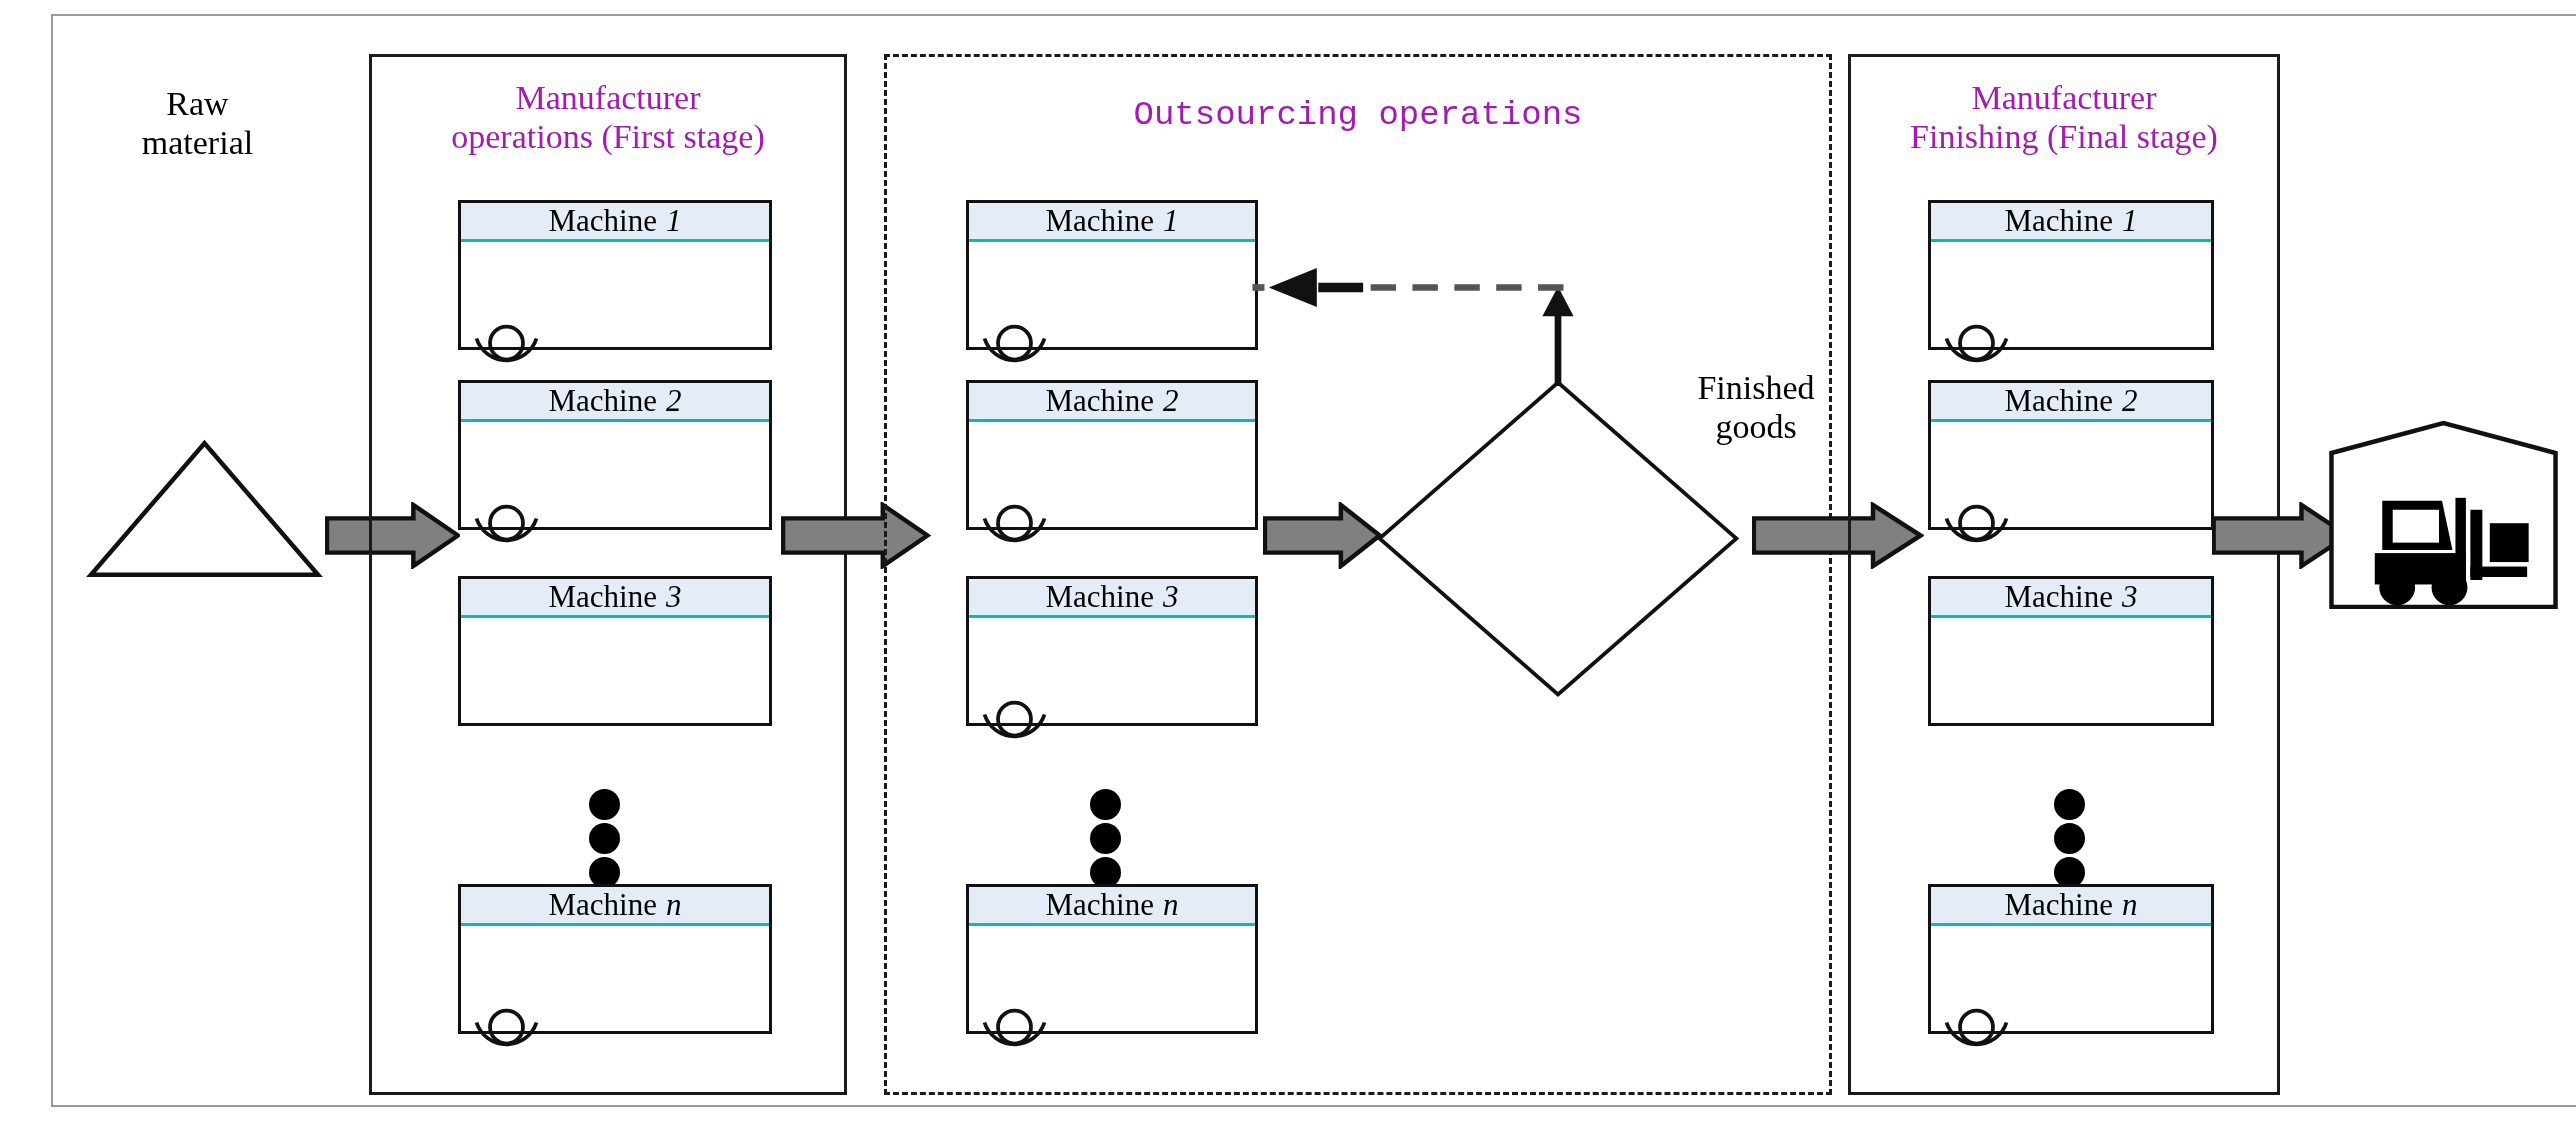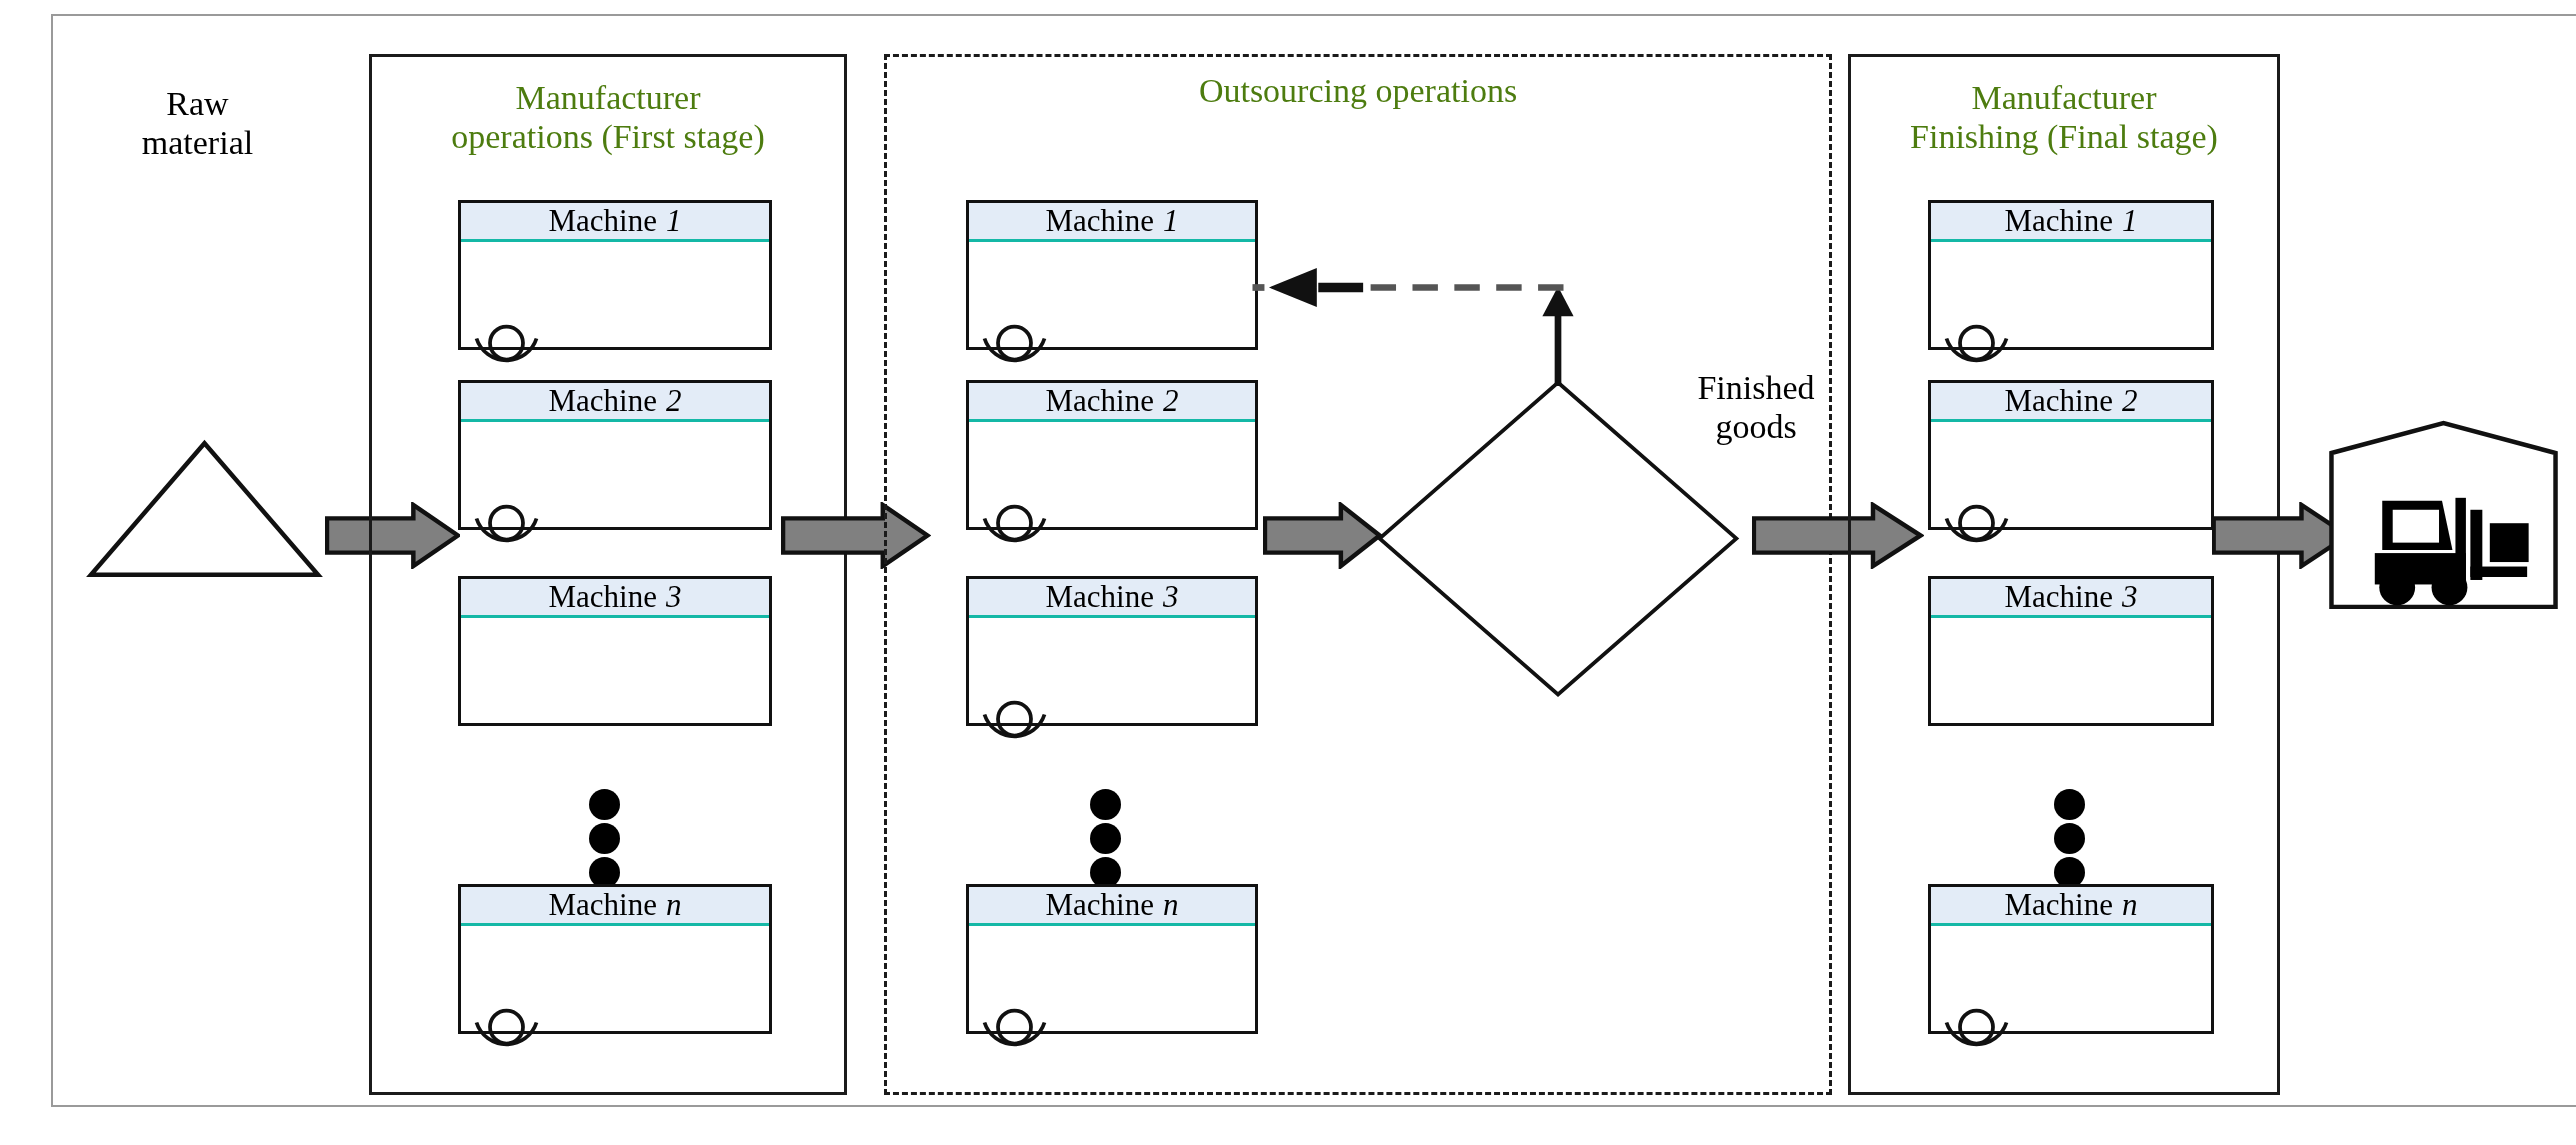--- a/index.html
+++ b/index.html
@@ -12,21 +12,21 @@
     border:2.2px solid #9a9a9a;background:#fff;box-sizing:border-box;
   }
 
   
   .panel{position:absolute;box-sizing:border-box;background:transparent;}
   .panel.solid{border:3px solid #1b1b1b;}
   .panel.dashed{border:3.7px dashed #1b1b1b;}
 
   .panel-title{
     position:absolute;left:0;right:0;text-align:center;
-    font-size:34px;line-height:1.14;color:#4d7c0f;
+    font-size:34px;line-height:1.14;color:#a21caf;
     font-family:"Liberation Serif", serif;white-space:pre-line;
   }
 
   
   .machine{position:absolute;box-sizing:border-box;border:3px solid #111;background:#fff;}
   .machine-header{
     height:39px;background:#e3ecf7;border-bottom:3px solid #14b8a6;
     display:flex;align-items:center;justify-content:center;
     font-size:31px;color:#000;box-sizing:border-box;
   }
@@ -136,21 +136,21 @@
       </svg>
     </div>
   </div>
 
   <svg class="block-arrow" style="left:748px;top:502px;width:150px;height:67px;" viewBox="0 0 200 90">
     <polygon points="2,22 136,22 136,4 196,45 136,86 136,68 2,68" fill="#808080" stroke="#111111" stroke-width="6" stroke-linejoin="miter"></polygon>
   </svg>
 
   <div class="panel dashed" style="left:851px;top:54px;width:948px;height:1041px;"></div>
 
-  <div class="panel-title" style="left:851px;top:72px;width:948px;">Outsourcing operations</div>
+  <div class="panel-title" style="left:851px;top:96px;width:948px;font-family:Liberation Mono, monospace;">Outsourcing operations</div>
 
   <div class="machine" style="left:933px;top:200px;width:292px;height:150px;">
     <div class="machine-header">
       <span>Machine</span>
       <span class="idx">1</span>
     </div>
     <div class="machine-body">
       <svg class="op-icon" viewBox="0 0 92 68">
         <circle cx="46" cy="28" r="22" fill="none" stroke="#111" stroke-width="5"></circle>
         <path d="M6,22 A42,42 0 0 0 86,22" fill="none" stroke="#111" stroke-width="5"></path>

